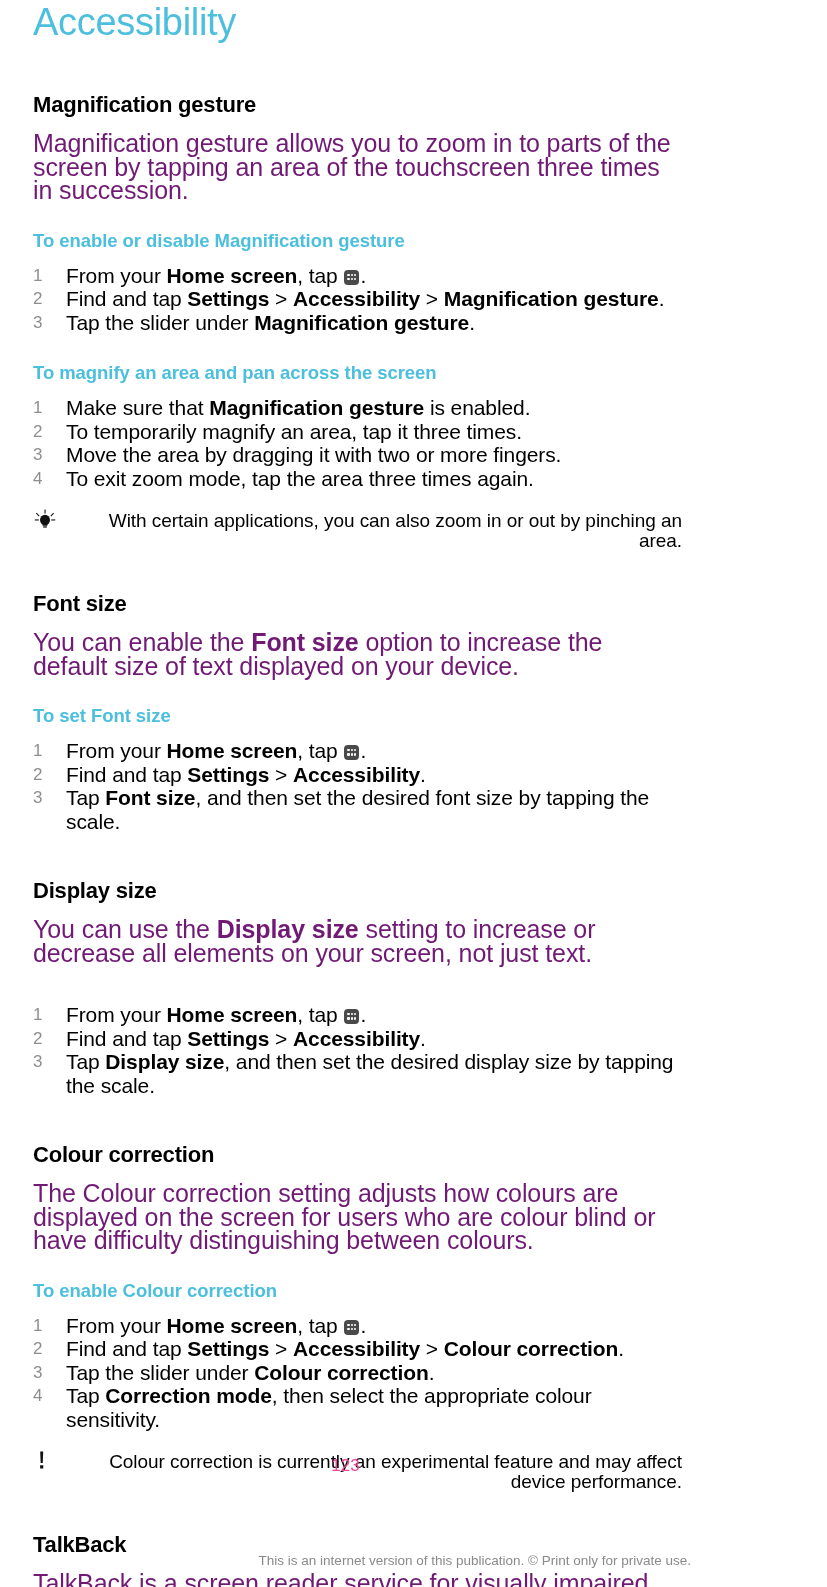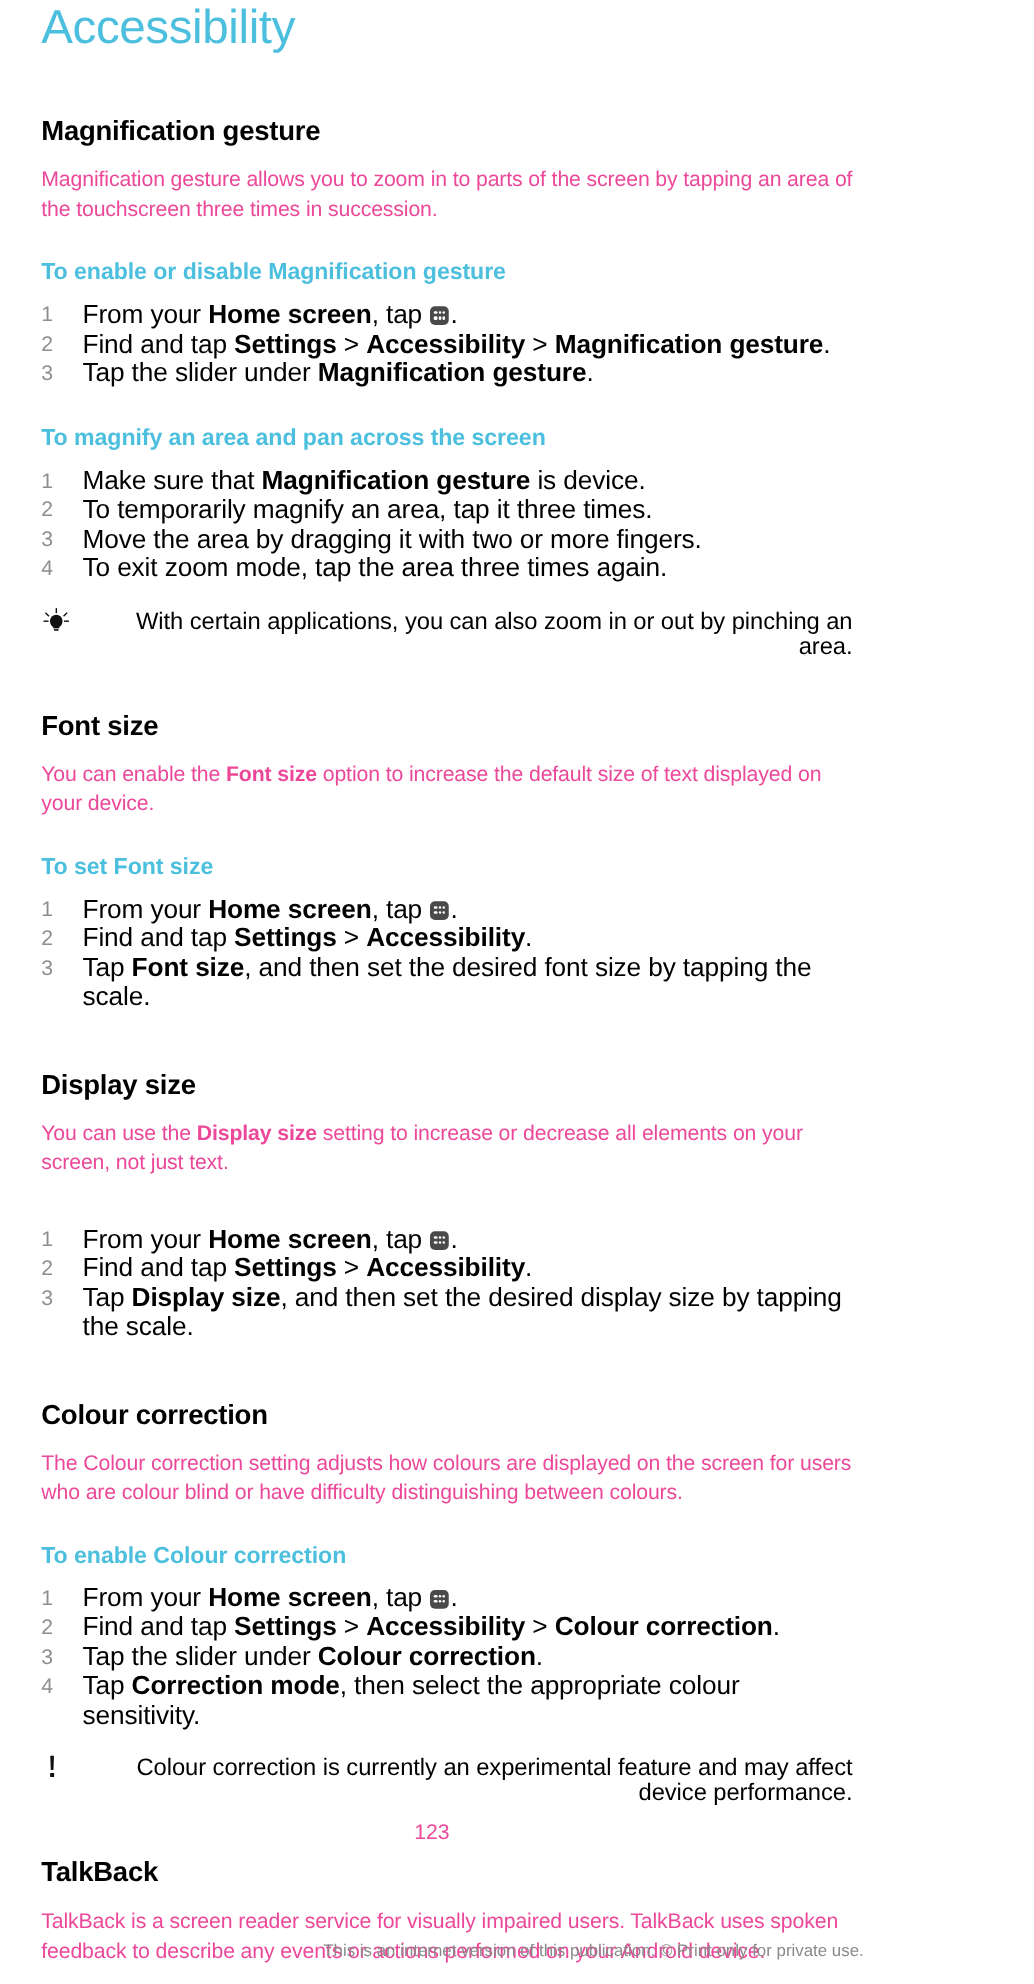--- a/index.html
+++ b/index.html
@@ -41,24 +41,24 @@
     font-weight: bold;
     line-height: 26px;
     margin: 0;
     padding: 0;
     letter-spacing: -0.2px;
     color: #000;
   }
 
   
   .body-text {
-    font-size: 17px;
+    font-size: 25px;
     line-height: 23.5px;
     margin: 0;
-    color: #ec4899;
+    color: #701a75;
     letter-spacing: -0.1px;
   }
 
   
   .proc-heading {
     color: #4BBFDD;
     font-size: 18.5px;
     font-weight: 700;
     line-height: 23px;
     margin: 0;
@@ -197,21 +197,21 @@
     <li>
       <span>Tap the slider under </span><b>Magnification gesture</b><span>.</span>
     </li>
   </ol>
 
   <div class="sp-list-proc"></div>
   <h3 class="proc-heading">To magnify an area and pan across the screen</h3>
   <div class="sp-proc-list"></div>
   <ol class="steps">
     <li>
-      <span>Make sure that </span><b>Magnification gesture</b><span> is device.</span>
+      <span>Make sure that </span><b>Magnification gesture</b><span> is enabled.</span>
     </li>
     <li><span>To temporarily magnify an area, tap it three times.</span></li>
     <li><span>Move the area by dragging it with two or more fingers.</span></li>
     <li><span>To exit zoom mode, tap the area three times again.</span></li>
   </ol>
 
   <div class="sp-list-note"></div>
   <div class="note">
     <span class="note-icon">
       <svg width="26" height="22" viewBox="0 0 26 22" xmlns="http://www.w3.org/2000/svg">

